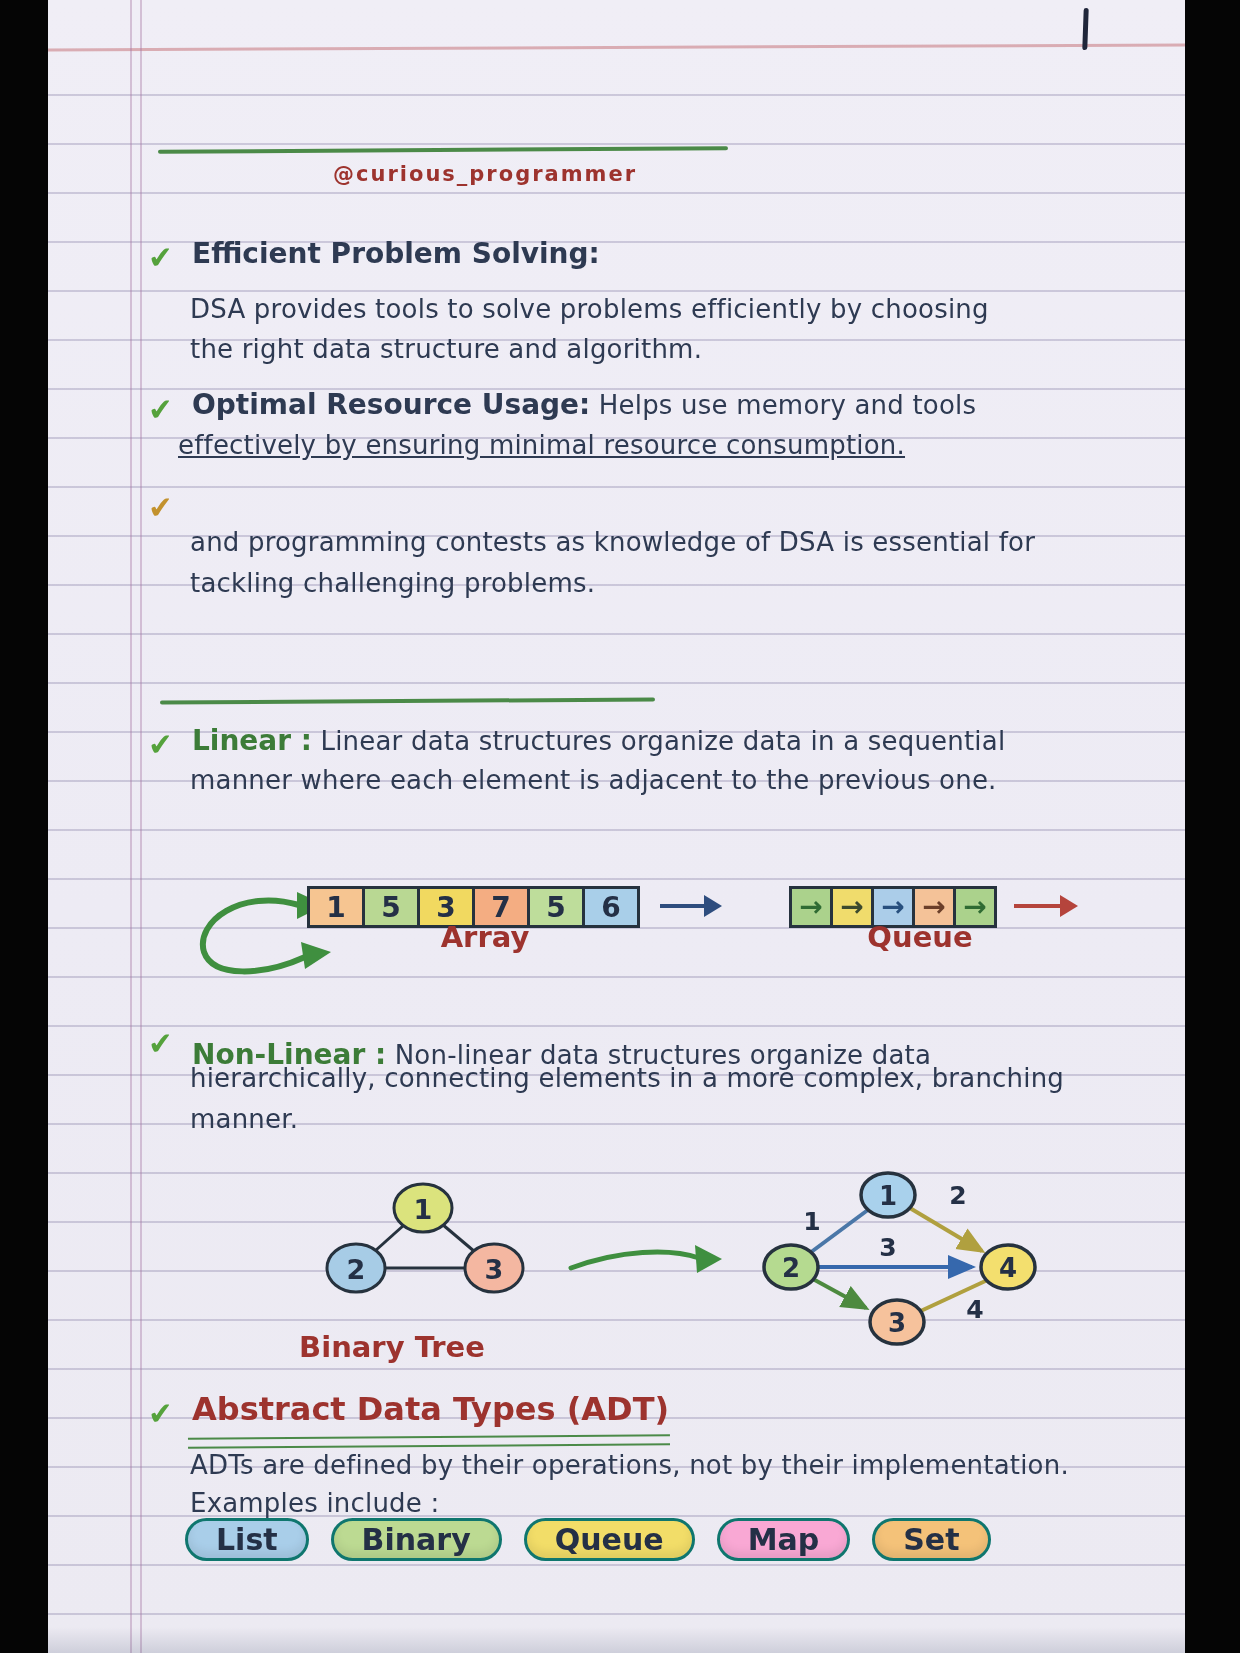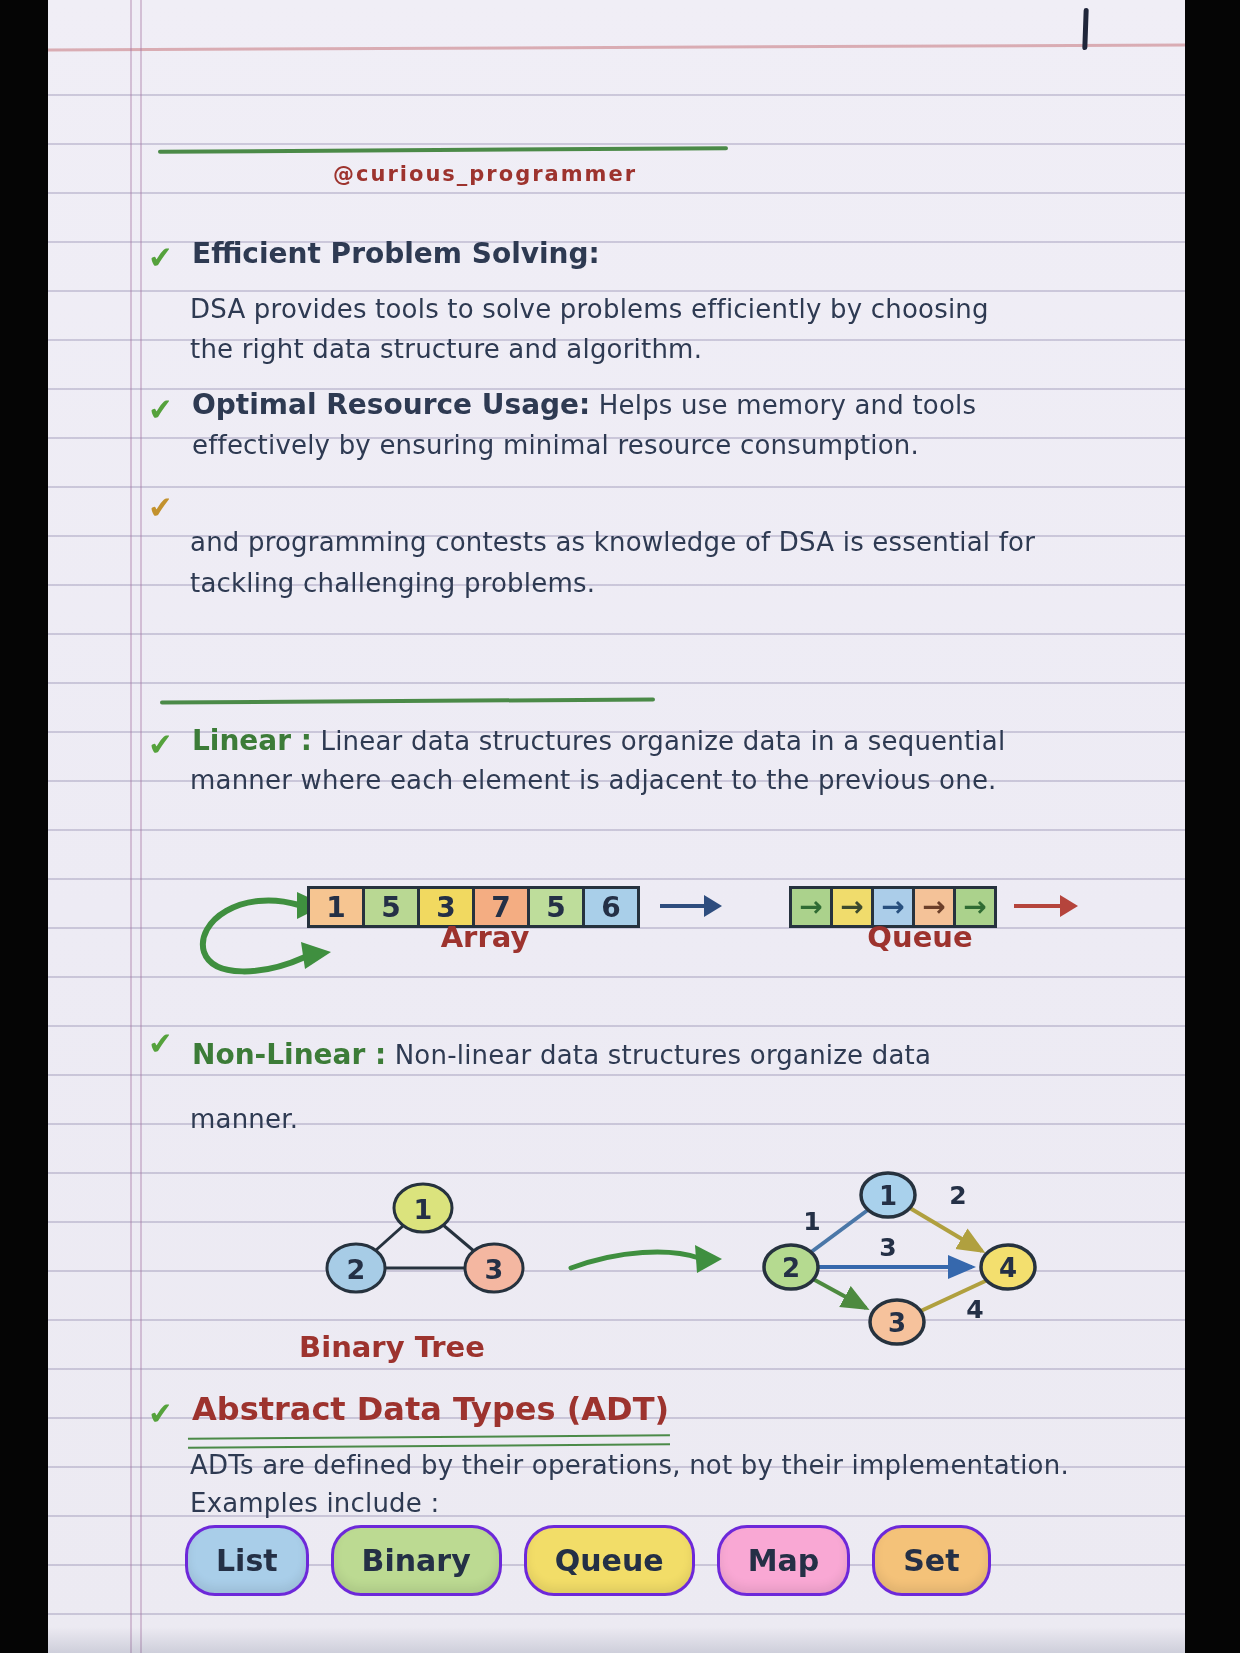--- a/index.html
+++ b/index.html
@@ -49,25 +49,24 @@
   .cells { display:flex; }
   .cell {
     width:58px; height:42px; border:3px solid #26323e; margin-left:-3px;
     display:flex; align-items:center; justify-content:center;
     font-size:28px; font-weight:700; color:#243046; box-sizing:border-box;
   }
   .qcell { width:44px; }
   .qarrow { font-size:28px; font-weight:700; line-height:1; }
   .pill-row { display:flex; gap:22px; }
   .pill {
-    border:3px solid #6d28d9; border-radius:30px; padding:15px 28px;
+    border:3px solid #0f766e; border-radius:30px; padding:1px 28px;
     font-size:30px; font-weight:700; color:#243046;
     display:flex; align-items:center; justify-content:center;
     box-shadow:inset 0 -6px 10px rgba(0,0,0,0.08);
-    margin-top:7px;
   }
   .pen-mark { width:5px; height:42px; background:#20263a; border-radius:3px; transform:rotate(2deg); }
   svg text { font-family:"DejaVu Sans", sans-serif; }
 </style>
 </head>
 <body>
 
 <div class="page">
   <div class="paper">
     <div class="top-red-line"></div>
@@ -85,21 +84,21 @@
 
     <span class="abs check" style="left: 148px; top: 240px; color: rgb(85, 162, 60);">✔</span>
     <div class="abs b-head navy" style="left:192px; top:237px;">Efficient Problem Solving:</div>
     <div class="abs b-body navy" style="left:190px; top:294px;">DSA provides tools to solve problems efficiently by choosing</div>
     <div class="abs b-body navy" style="left:190px; top:334px;">the right data structure and algorithm.</div>
 
     <span class="abs check" style="left: 148px; top: 392px; color: rgb(85, 162, 60);">✔</span>
     <div class="abs" style="left:192px; top:388px;">
       <span class="b-head navy">Optimal Resource Usage:</span><span class="b-body navy"> Helps use memory and tools</span>
     </div>
-    <div class="abs b-body navy" style="left:192px; top:430px;">effectively by ensuring minimal resource consumption.</div>
+    <div class="abs b-body navy" style="left:178px; top:430px;text-decoration:underline;">effectively by ensuring minimal resource consumption.</div>
 
     <span class="abs check" style="left: 148px; top: 490px; color: rgb(195, 146, 46);">✔</span>
     <div class="abs b-body navy" style="left:190px; top:527px;">and programming contests as knowledge of DSA is essential for</div>
     <div class="abs b-body navy" style="left:190px; top:568px;">tackling challenging problems.</div>
 
     <div class="abs underline" style="left:160px; top:699px; width:495px;"></div>
 
     <span class="abs check" style="left: 148px; top: 727px; color: rgb(85, 162, 60);">✔</span>
     <div class="abs" style="left:192px; top:724px;">
       <span class="b-head" style="color: rgb(60, 124, 56);">Linear :</span><span class="b-body navy"> Linear data structures organize data in a sequential</span>
@@ -146,20 +145,21 @@
     <svg class="abs" style="left:1014px; top:890px;" width="66" height="32" viewBox="0 0 66 32">
       <line x1="0" y1="16" x2="48" y2="16" stroke-width="4" stroke="#b5443c"></line>
       <polygon points="46,5 64,16 46,27" fill="#b5443c"></polygon>
     </svg>
     <div class="abs hand diagram-label h-red" style="left:845px; top:920px; width:150px;">Queue</div>
 
     <span class="abs check" style="left: 148px; top: 1026px; color: rgb(85, 162, 60);">✔</span>
     <div class="abs" style="left:192px; top:1022px;margin-top:16px;">
       <span class="b-head" style="color: rgb(60, 124, 56);">Non-Linear :</span><span class="b-body navy"> Non-linear data structures organize data</span>
     </div>
+    <div class="abs b-body navy" style="left:190px; top:1063px;">hierarchically, connecting elements in a more complex, branching</div>
     <div class="abs b-body navy" style="left:190px; top:1104px;">manner.</div>
 
     <svg class="abs" style="left:298px; top:1168px;" width="262" height="128" viewBox="0 0 262 128">
       <line x1="125" y1="40" x2="58" y2="100" stroke="#26323e" stroke-width="3"></line>
       <line x1="125" y1="40" x2="196" y2="100" stroke="#26323e" stroke-width="3"></line>
       <line x1="58" y1="100" x2="196" y2="100" stroke="#26323e" stroke-width="3"></line>
       <ellipse cx="125" cy="40" rx="29" ry="24" stroke="#26323e" stroke-width="3" fill="#dbe37d"></ellipse>
       <ellipse cx="58" cy="100" rx="29" ry="24" stroke="#26323e" stroke-width="3" fill="#a7cce6"></ellipse>
       <ellipse cx="196" cy="100" rx="29" ry="24" stroke="#26323e" stroke-width="3" fill="#f4b7a1"></ellipse>
       <text x="125" y="41" text-anchor="middle" dominant-baseline="central" font-size="27" font-weight="700" fill="#243046">1</text>

